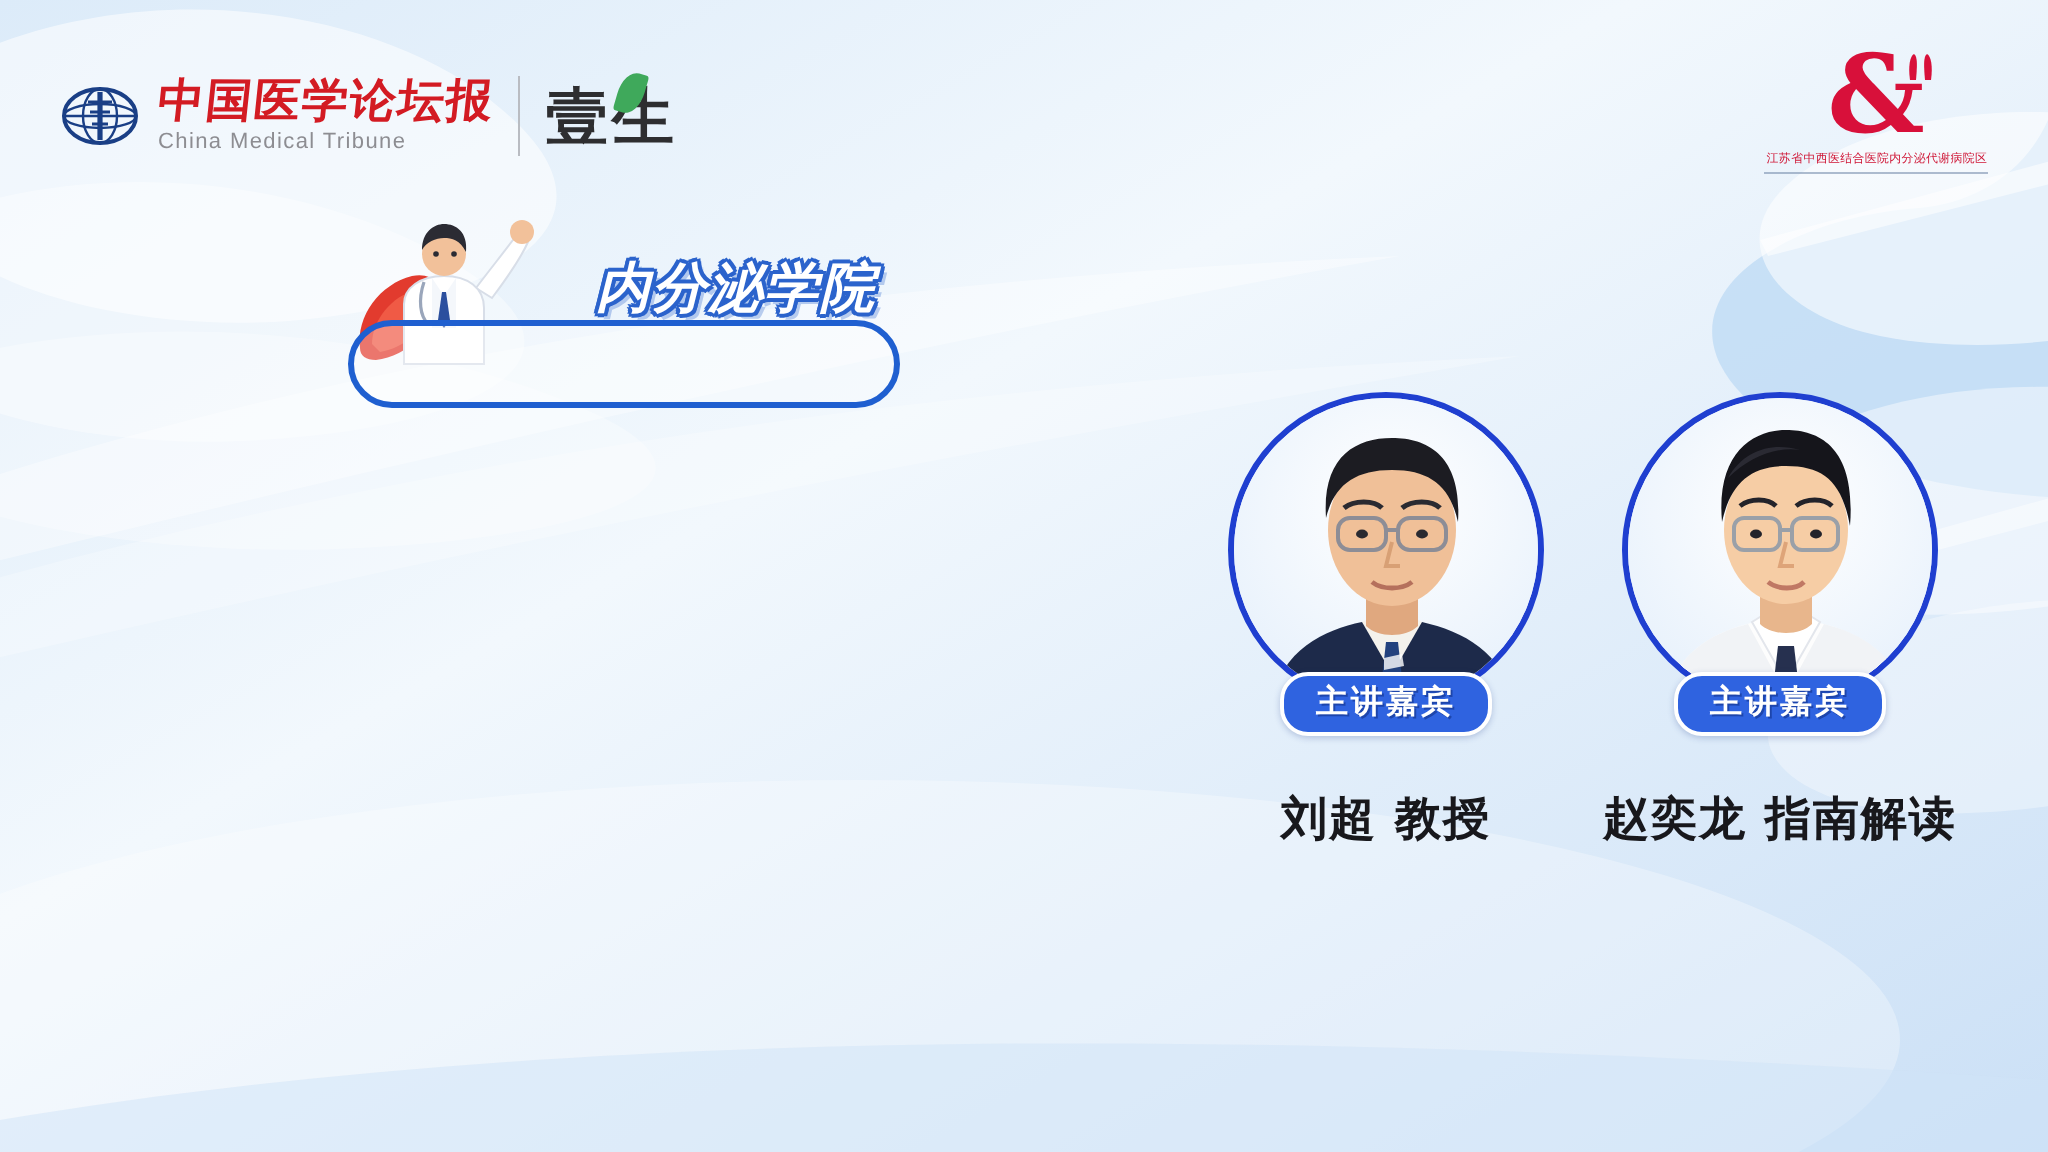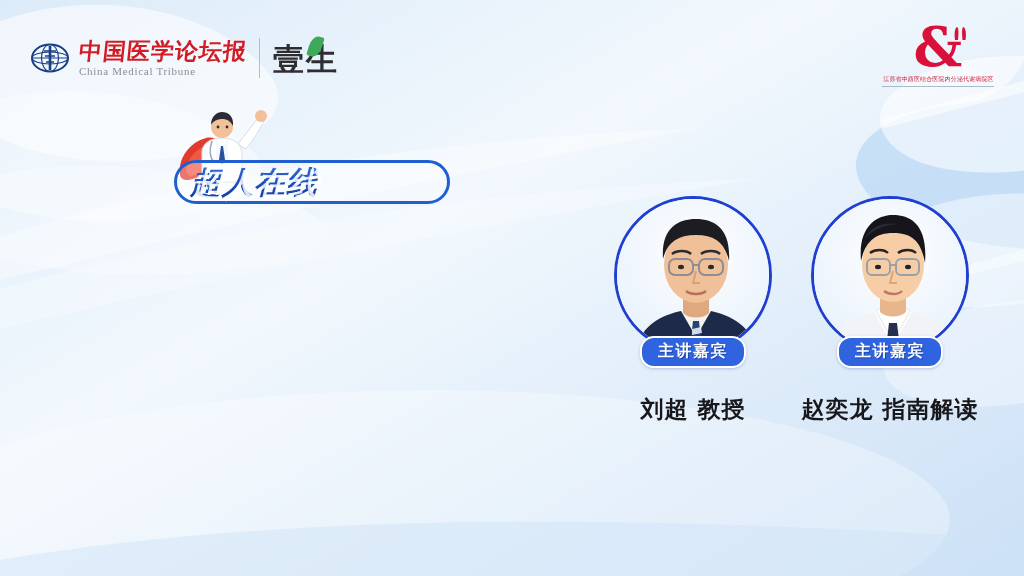--- a/index.html
+++ b/index.html
@@ -36,21 +36,21 @@
   .cmt-cn {
     font-family: "DejaVu Serif", "Liberation Serif", serif;
     font-weight: 700;
     font-size: 23px;
     letter-spacing: 1px;
     color: #d31b23;
     line-height: 1.05;
     transform: skewX(-6deg);
   }
   .cmt-en {
-    font-family: Liberation Serif, serif;
+    font-family: Liberation Sans, sans-serif;
     font-size: 11px;
     letter-spacing: 0.7px;
     color: #8d8d92;
     margin-top: 2px;
   }
   .logo-divider {
     width: 1px; height: 40px;
     background: #b9bcc2;
     margin: 0 13px 0 12px;
   }
@@ -306,22 +306,22 @@
 
       <circle cx="46" cy="19" r="11" fill="#f2c19a"></circle>
       <path d="M35 17 C35 8 41 4 46 4 C52 4 58 8 57 18 C54 12 50 11 46 11 C42 11 37 13 35 17 Z" fill="#2b2b33"></path>
       <circle cx="42" cy="19" r="1.4" fill="#2b2b33"></circle>
       <circle cx="51" cy="19" r="1.4" fill="#2b2b33"></circle>
 
       <path d="M36 33 C33 42 34 50 38 54" stroke="#9aa6bb" stroke-width="1.6" fill="none"></path>
     </svg>
 
     <div class="badge-outline"></div>
-    <div class="badge-text">超人在线</div>
-
+
+    <div class="prog-line1">内分泌学院</div>
   </div>
 
 
   <div class="speakers">
 
     <div class="speaker">
       <div class="portrait-ring">
         <svg viewBox="0 0 158 158">
           <defs>
             <radialGradient id="bg1" cx="0.5" cy="0.35" r="0.8">

